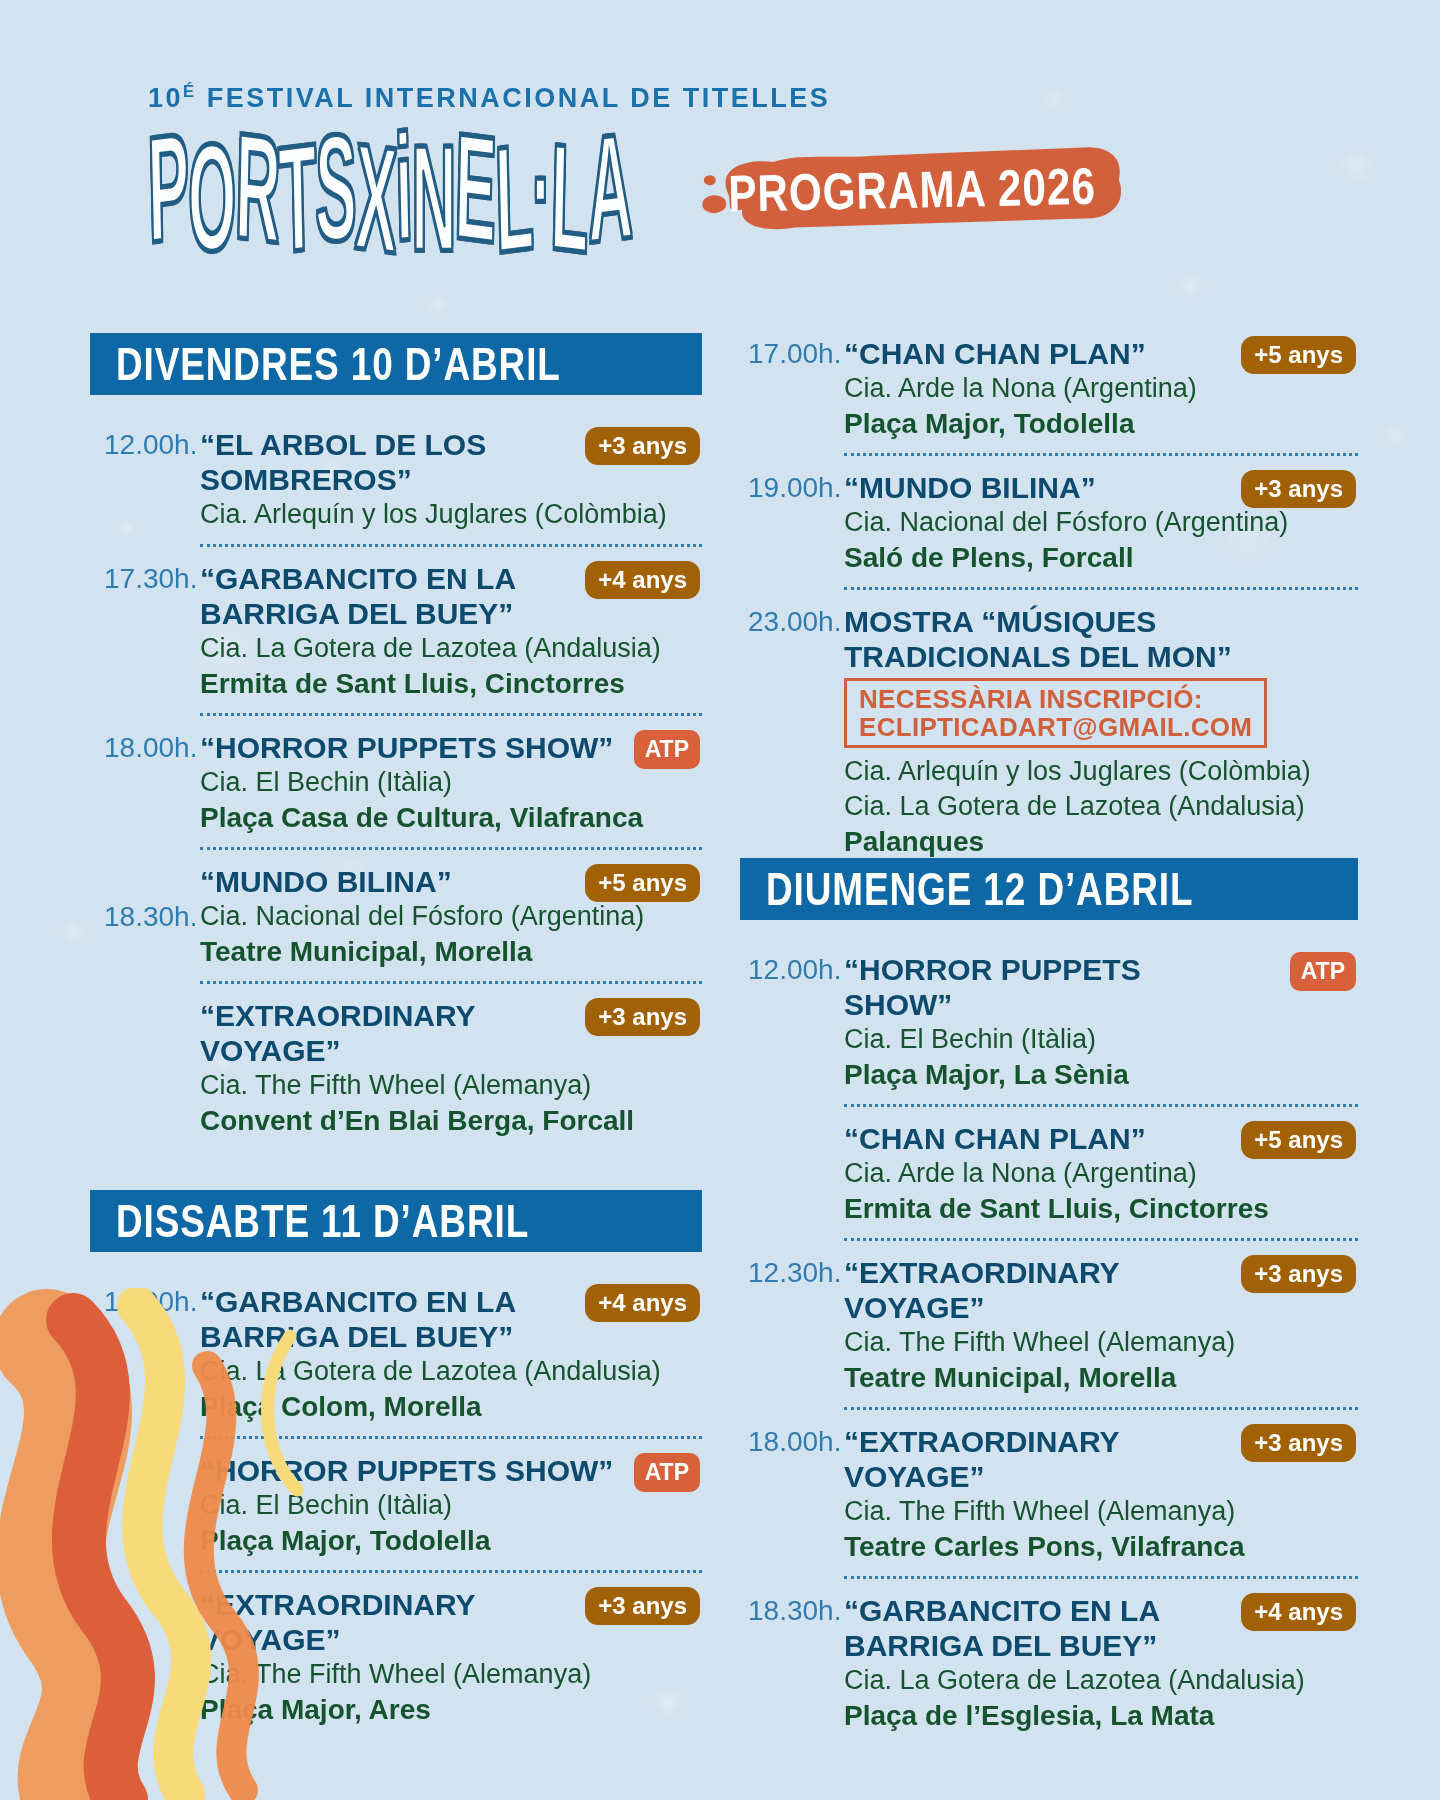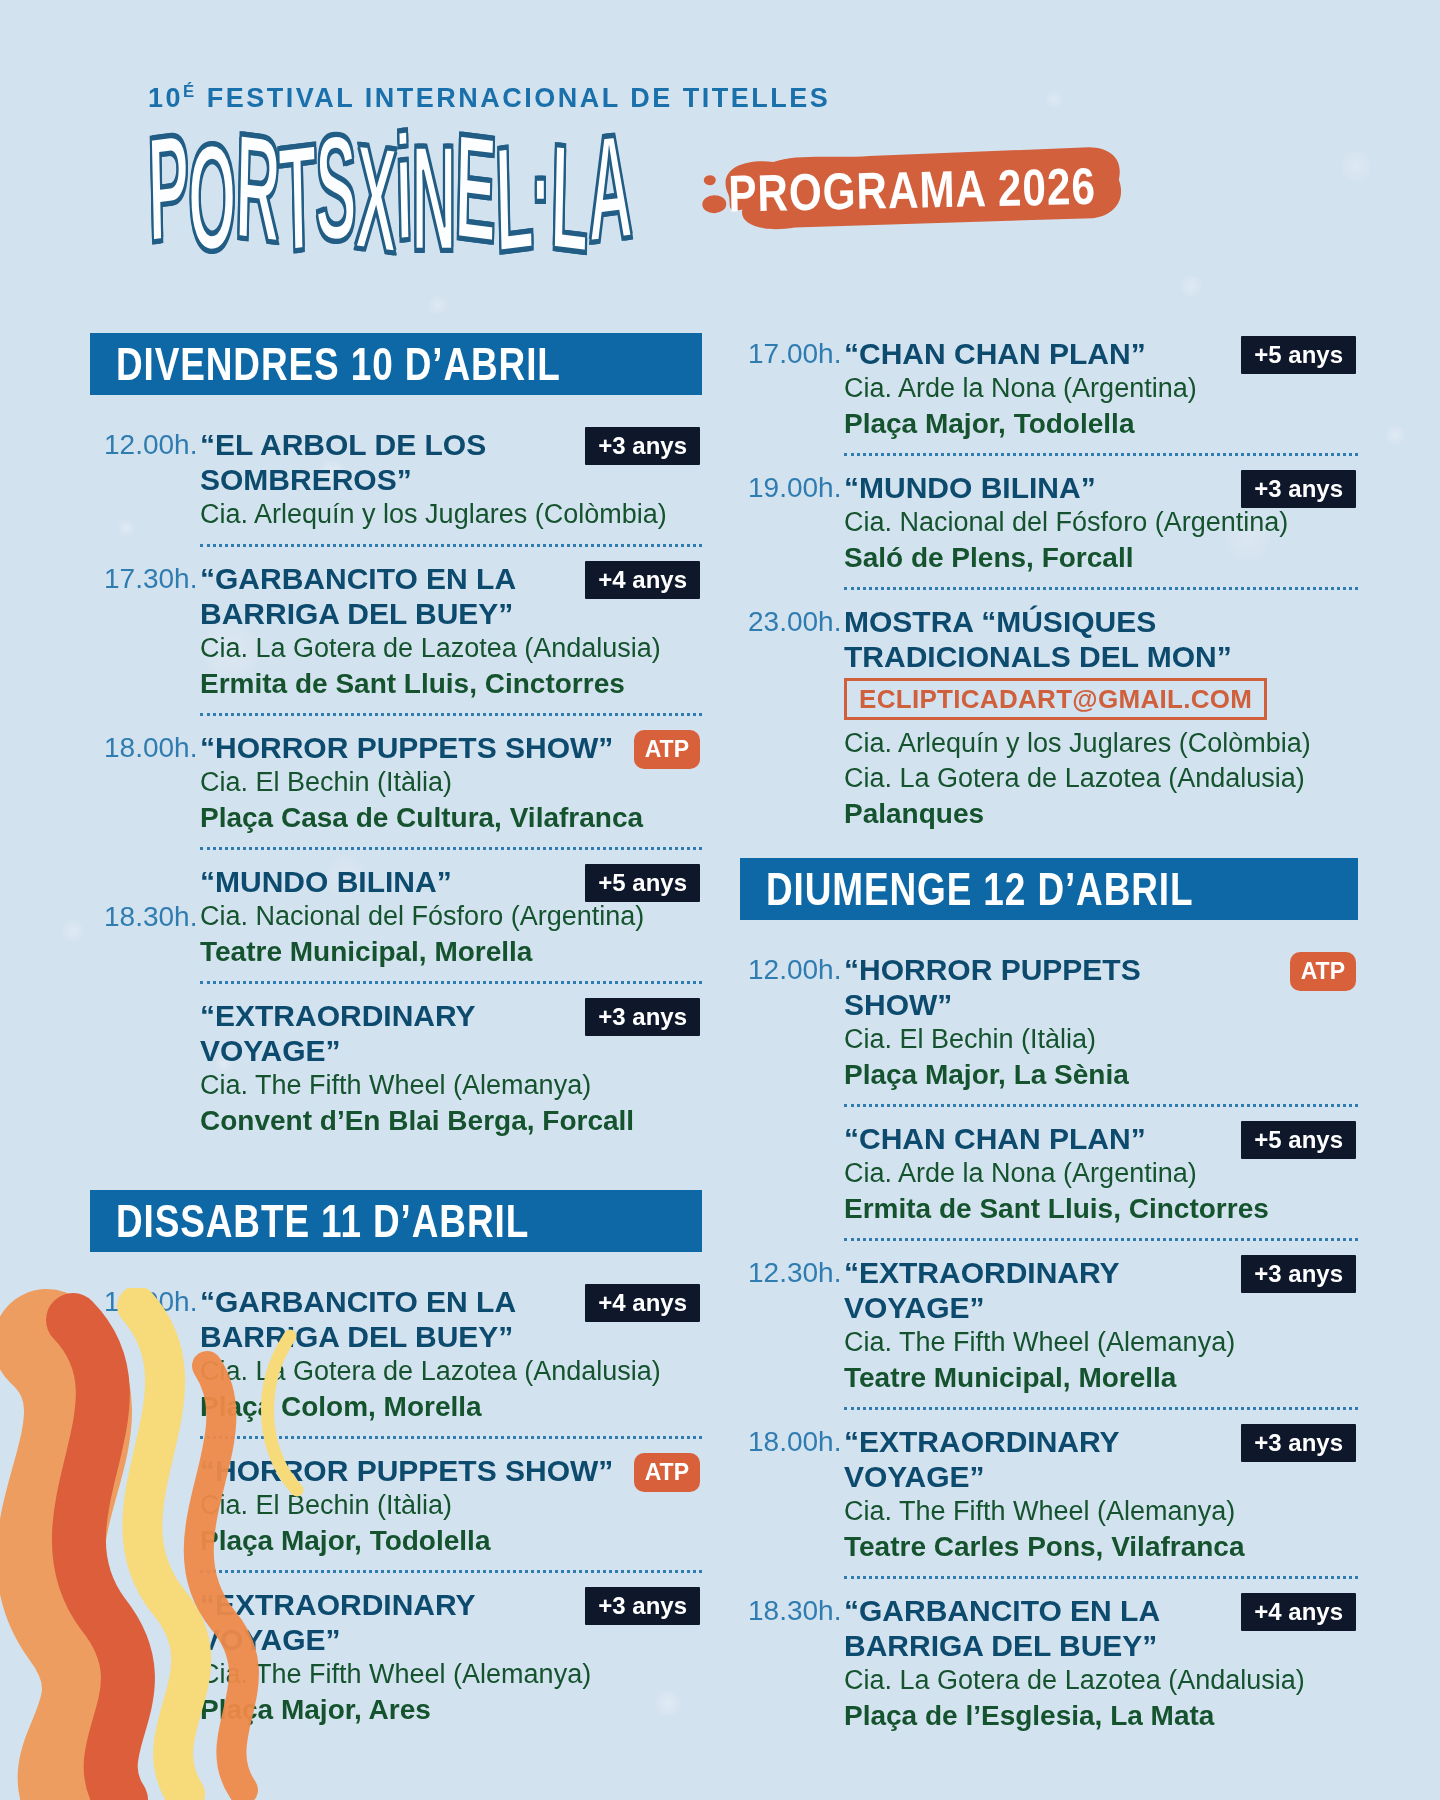--- a/index.html
+++ b/index.html
@@ -74,21 +74,21 @@
   .title {
     color:#0c4a6e; font-weight:bold; font-size:30px; line-height:35px;
     white-space:pre-line; max-width:420px;
   }
   .company { color:#14532d; font-size:27px; line-height:35px; }
   .venue   { color:#14532d; font-weight:bold; font-size:28px; line-height:35px; }
   .badge {
     position:absolute; right:2px; top:0;
     color:#fff; font-weight:bold; white-space:nowrap;
   }
-  .badge.age { background:#0f172a; font-size:24px; padding:5px 13px; border-radius:1px; }
+  .badge.age { background:#a16207; font-size:24px; padding:5px 13px; border-radius:13px; }
   .badge.atp { background:#D8613C; font-size:23px; padding:6px 11px; border-radius:10px; }
   .sep { border-top:3.5px dotted #2F7CB1; margin:12px 0 14px 110px; height:0; }
   .col-right .sep { margin-left:104px; }
   .note-box {
     display:inline-block; border:3px solid #D0603C;
     padding:4px 12px; margin:4px 0 6px;
   }
   .note-line {
     color:#D0603C; font-weight:bold; font-size:26px; line-height:28px;
     letter-spacing:0.3px;
@@ -255,20 +255,21 @@
     </div>
   </div>
   <div class="sep"></div>
 
   <div class="event">
     <div class="time">23.00h.</div>
     <div class="body">
       <div class="title">MOSTRA “MÚSIQUES
 TRADICIONALS DEL MON”</div>
       <div class="note-box">
+        <div class="note-line">NECESSÀRIA INSCRIPCIÓ:</div>
         <div class="note-line">ECLIPTICADART@GMAIL.COM</div>
       </div>
       <div class="company">Cia. Arlequín y los Juglares (Colòmbia)</div>
       <div class="company">Cia. La Gotera de Lazotea (Andalusia)</div>
       <div class="venue">Palanques</div>
     </div>
   </div>
 </div>
 
 <div class="section col-right" id="sec-diumenge">

